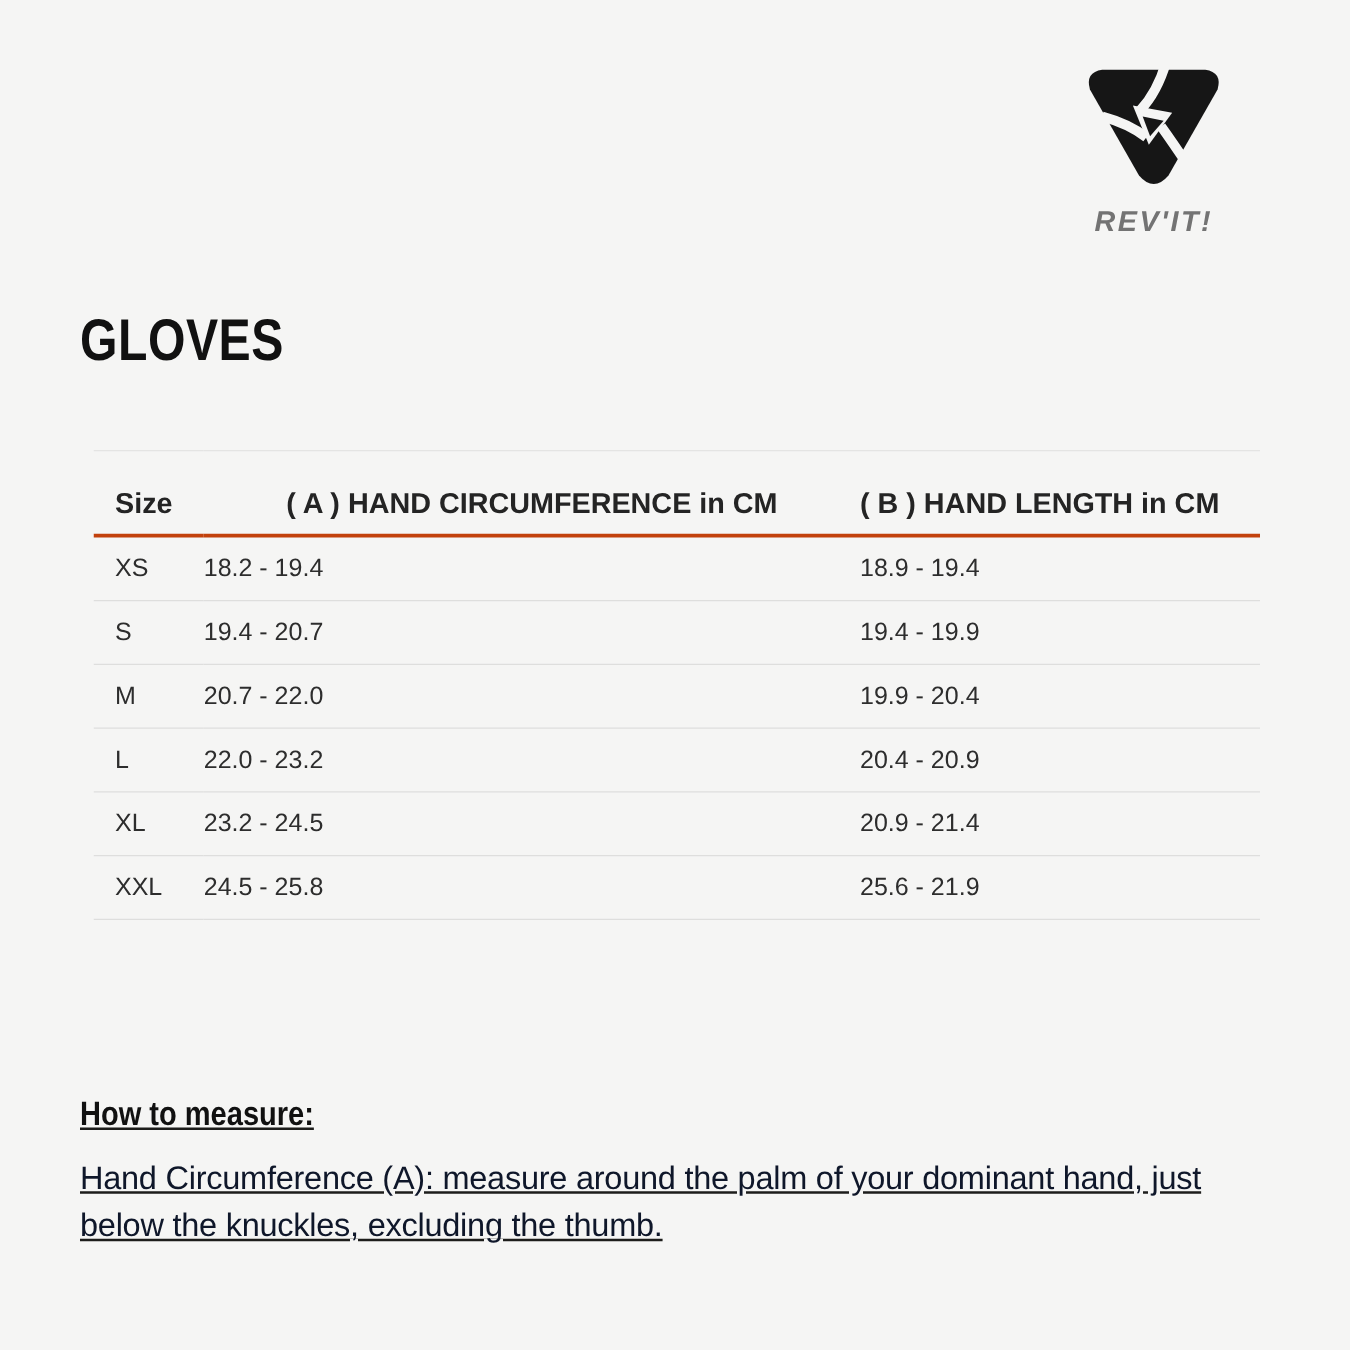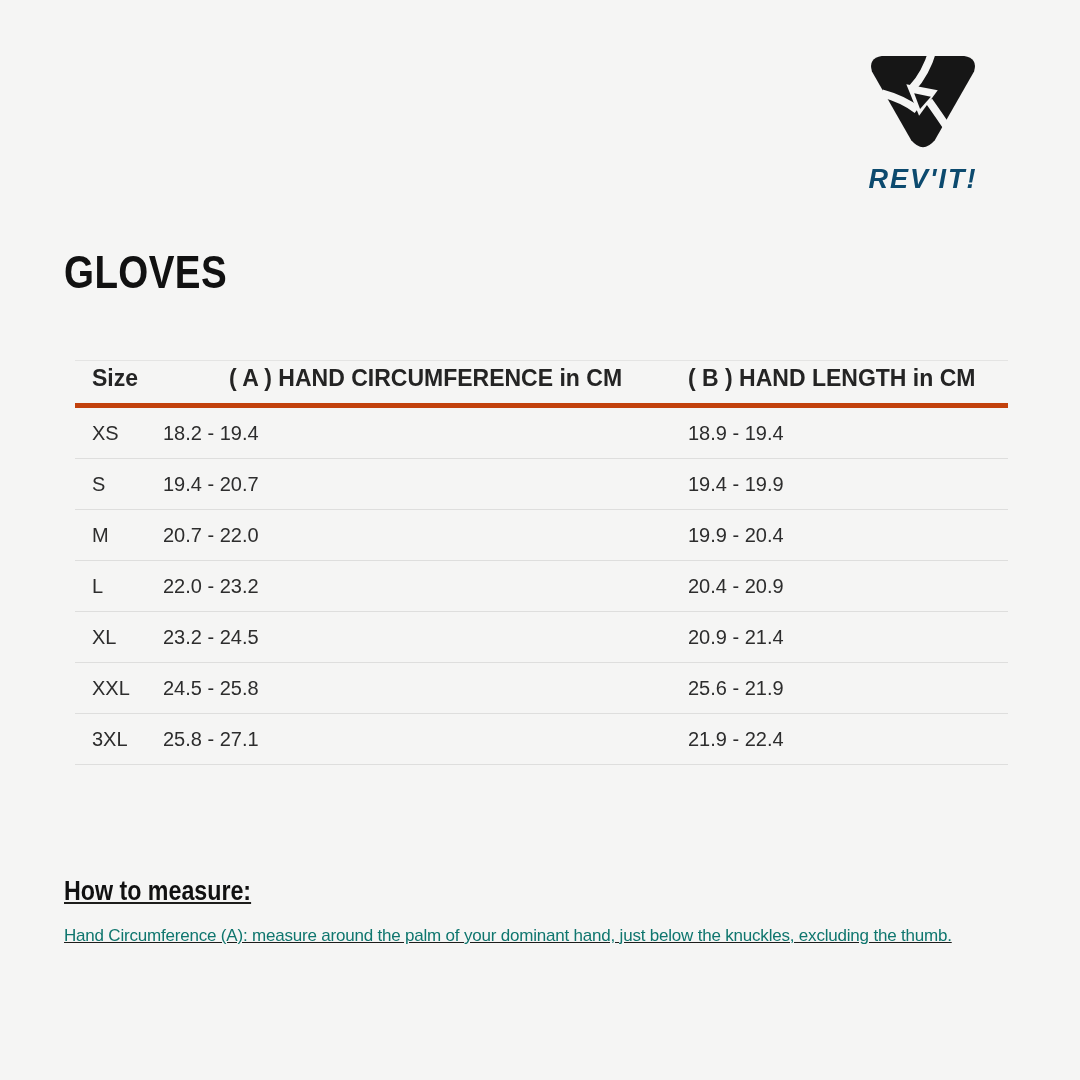--- a/index.html
+++ b/index.html
@@ -21,23 +21,23 @@
     right: 88px;
     width: 138px;
     text-align: center;
   }
   .logo svg { width: 124px; height: 108px; display: block; margin: 0 auto; }
   .logo-text {
     display: block;
     margin-top: 6px;
     font-weight: 900;
     font-style: italic;
-    font-size: 27px;
+    font-size: 23px;
     letter-spacing: 2px;
-    color: #0c4a6e;
+    color: #737373;
     white-space: nowrap;
   }
 
   
   .title {
     position: absolute;
     left: 64px;
     top: 244px;
     margin: 0;
     font-size: 47px;
@@ -55,23 +55,23 @@
     left: 75px;
     top: 360px;
     width: 933px;
     border-collapse: collapse;
   }
   table.chart th {
     text-align: left;
     font-size: 23px;
     font-weight: bold;
     color: #242424;
-    padding: 4px 0 11px 0;
+    padding: 28px 0 11px 0;
     border-top: 1px solid #e4e4e3;
-    border-bottom: 5px solid #c2410c;
+    border-bottom: 3px solid #c2410c;
     white-space: nowrap;
   }
   table.chart th.col-size { width: 88px; padding-left: 17px; }
   table.chart th.col-a { width: 525px; text-align: center; }
   table.chart td {
     font-size: 20px;
     color: #2d2d2d;
     padding: 14px 0 13px 0;
     border-bottom: 1px solid #dededd;
     white-space: nowrap;
@@ -90,23 +90,23 @@
     margin: 0 0 16px 0;
     font-size: 27px;
     font-weight: bold;
     color: #111;
     transform: scaleX(0.86);
     transform-origin: left center;
     white-space: nowrap;
   }
   .howto p {
     margin: 0 0 27px 0;
-    font-size: 17px;
+    font-size: 26px;
     line-height: 1.48;
-    color: #0f766e;
+    color: #0f172a;
     letter-spacing: -0.2px;
   }
 </style>
 </head>
 <body>
 
 <div class="page">
 
   <div class="logo">
     <span>
@@ -159,25 +159,20 @@
       <tr>
         <td class="cell-size">XL</td>
         <td>23.2 - 24.5</td>
         <td>20.9 - 21.4</td>
       </tr>
       <tr>
         <td class="cell-size">XXL</td>
         <td>24.5 - 25.8</td>
         <td>25.6 - 21.9</td>
       </tr>
-      <tr>
-        <td class="cell-size">3XL</td>
-        <td>25.8 - 27.1</td>
-        <td>21.9 - 22.4</td>
-      </tr>
     </tbody>
   </table>
 
   <div class="howto">
     <h2>How to measure:</h2>
     <p>Hand Circumference (A): measure around the palm of your dominant hand, just below the knuckles, excluding the thumb.</p>
   </div>
 
 </div>
 

